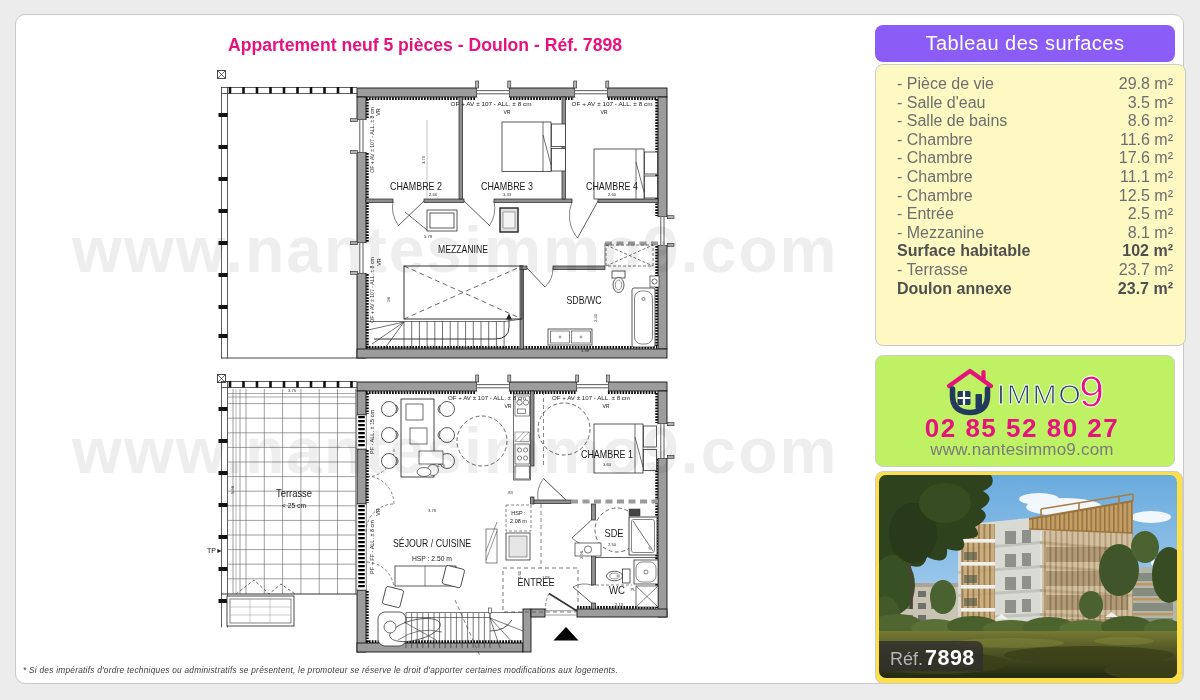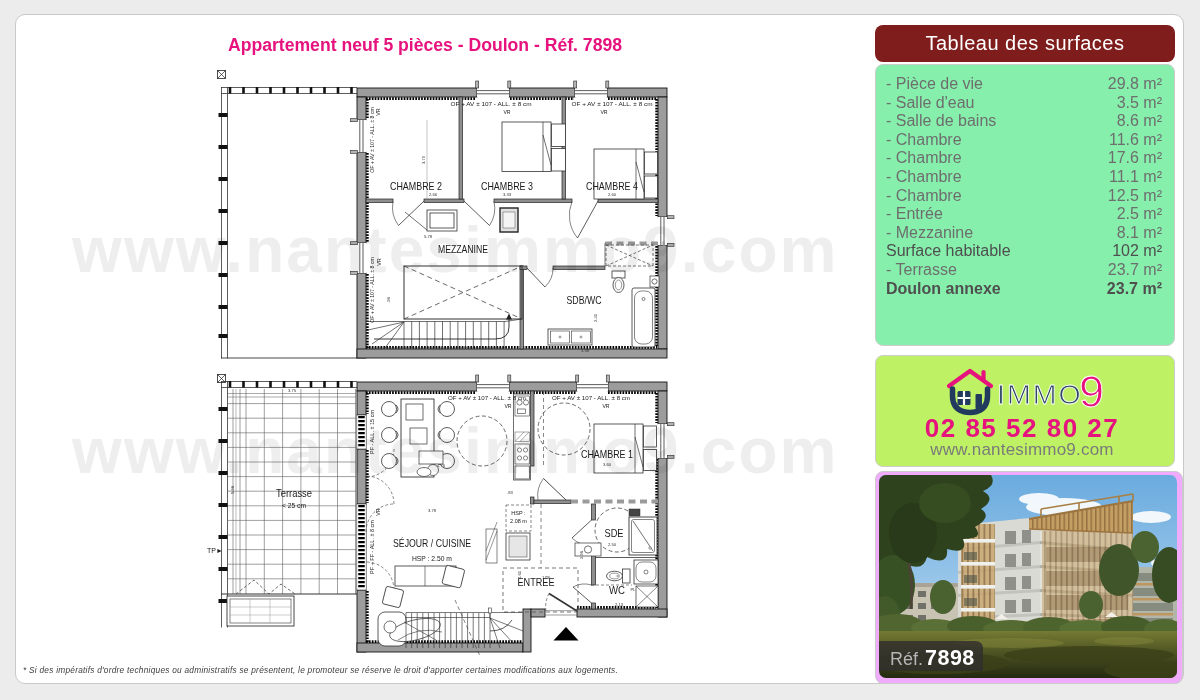--- a/index.html
+++ b/index.html
@@ -572,34 +572,34 @@
         <text x="521" y="575" transform="rotate(-90 521 575)">4.61</text>
         <text x="432" y="512">3.78</text>
       </g>
 </g>
 </svg>
 
 <div class="wm" style="top:213px;">www.nantesimmo9.com</div>
 
 <div class="wm" style="top:413.5px;">www.nantesimmo9.com</div>
 
-<div class="abs" style="left:875px;top:25px;width:300px;height:37px;background:#7f1d1d;border-radius:8px;z-index:4;display:flex;align-items:center;justify-content:center;color:#fff;font-size:20px;letter-spacing:.5px;">Tableau des surfaces</div>
-
-<div class="abs" style="left:875px;top:64px;width:298px;height:280px;background:#86efac;border:1px solid #ccc;border-radius:8px;z-index:4;font-size:16px;color:#6e6e6e;">
+<div class="abs" style="left:875px;top:25px;width:300px;height:37px;background:#8b5cf6;border-radius:8px;z-index:4;display:flex;align-items:center;justify-content:center;color:#fff;font-size:20px;letter-spacing:.5px;">Tableau des surfaces</div>
+
+<div class="abs" style="left:875px;top:64px;width:298px;height:280px;background:#fef9c3;border:1px solid #ccc;border-radius:8px;z-index:4;font-size:16px;color:#6e6e6e;padding-left:11px;">
   <div style="padding:10px 12px 0 10px;line-height:18.6px;">
     <div><span>- Pièce de vie</span><span style="float:right">29.8 m²</span></div>
     <div><span>- Salle d'eau</span><span style="float:right">3.5 m²</span></div>
     <div><span>- Salle de bains</span><span style="float:right">8.6 m²</span></div>
     <div><span>- Chambre</span><span style="float:right">11.6 m²</span></div>
     <div><span>- Chambre</span><span style="float:right">17.6 m²</span></div>
     <div><span>- Chambre</span><span style="float:right">11.1 m²</span></div>
     <div><span>- Chambre</span><span style="float:right">12.5 m²</span></div>
     <div><span>- Entrée</span><span style="float:right">2.5 m²</span></div>
     <div><span>- Mezzanine</span><span style="float:right">8.1 m²</span></div>
-    <div style="font-weight:400;color:#4f4f4f"><span>Surface habitable</span><span style="float:right">102 m²</span></div>
+    <div style="font-weight:700;color:#4f4f4f"><span>Surface habitable</span><span style="float:right">102 m²</span></div>
     <div><span>- Terrasse</span><span style="float:right">23.7 m²</span></div>
     <div style="font-weight:700;color:#4f4f4f"><span>Doulon annexe</span><span style="float:right">23.7 m²</span></div>
   </div>
 </div>
 
 <div class="abs" style="left:875px;top:355px;width:298px;height:110px;background:#bef264;border:1px solid #ccc;border-radius:8px;z-index:4;">
 
   <svg class="abs" style="left:64px;top:8px" width="180" height="55" viewBox="0 0 180 55">
 
     <g fill="none" stroke="#e6127d" stroke-width="4.2" stroke-linecap="round" stroke-linejoin="round">
@@ -618,21 +618,21 @@
 
     <text x="57" y="40" font-size="28.5" letter-spacing="2" fill="#2e4766" stroke="#ffffff" stroke-width="0.8">IMMO</text>
     <text x="139" y="43" font-size="45" fill="#e6127d" stroke="#ffffff" stroke-width="0.9">9</text>
   </svg>
 
   <div class="abs" style="left:0;top:57px;width:292px;text-align:center;font-size:26px;font-weight:700;color:#e6127d;letter-spacing:1.5px;">02 85 52 80 27</div>
 
   <div class="abs" style="left:0;top:84px;width:292px;text-align:center;font-size:17px;color:#7a7a7a;letter-spacing:.2px;">www.nantesimmo9.com</div>
 </div>
 
-<div class="abs" style="left:875px;top:471px;width:306px;height:211px;background:#f0abfc;border:1px solid #ccc;border-radius:8px;z-index:4;">
+<div class="abs" style="left:875px;top:471px;width:306px;height:211px;background:#fde047;border:1px solid #ccc;border-radius:8px;z-index:4;">
   <svg class="abs" style="left:3px;top:3px;border-radius:7px" width="298" height="203" viewBox="0 0 298 203">
     <defs>
       <linearGradient id="sky" x1="0" y1="0" x2="0" y2="1">
           <stop offset="0" stop-color="#6aabde"></stop>
           <stop offset=".5" stop-color="#96c4e9"></stop>
           <stop offset="1" stop-color="#d5e8f5"></stop>
         </linearGradient>
       <linearGradient id="grass" x1="0" y1="0" x2="0" y2="1">
           <stop offset="0" stop-color="#757a33"></stop>
           <stop offset=".45" stop-color="#4e5423"></stop>

